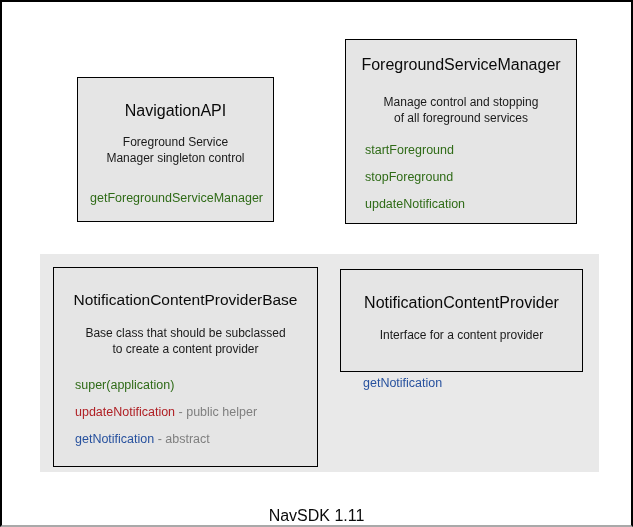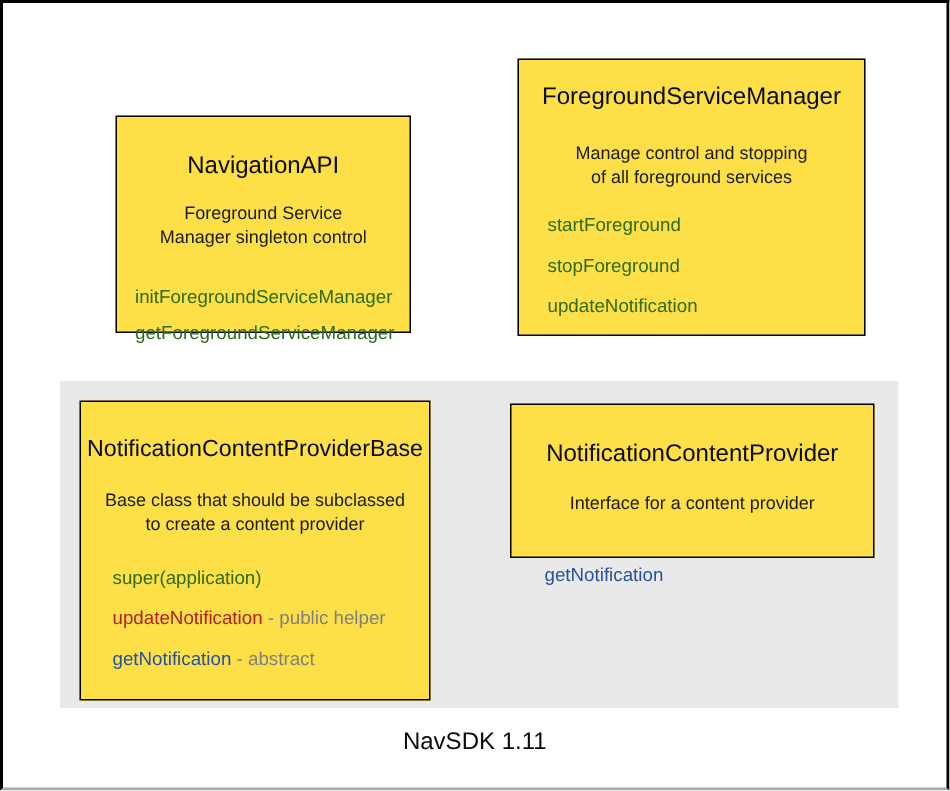--- a/index.html
+++ b/index.html
@@ -29,27 +29,27 @@
   .group-label {
     position: absolute;
     top: 446px;
     right: 61px;
     font-size: 14.5px;
     color: #1a1a1a;
     letter-spacing: 0.2px;
   }
   .class-box {
     position: absolute;
-    background: #fde047;
+    background: #e5e5e5;
     border: 1.5px solid #000;
     text-align: center;
   }
   #box-navigation-api      { left: 75px;  top: 75px;  width: 197px; height: 145px; }
   #box-fsm                 { left: 343px; top: 37px;  width: 232px; height: 185px; }
-  #box-provider-base       { left: 51px;  top: 265px; width: 234px; height: 200px; }
+  #box-provider-base       { left: 51px;  top: 265px; width: 265px; height: 200px; }
   #box-provider            { left: 338px; top: 267px; width: 243px; height: 103px; }
 
   .box-title {
     font-size: 16px;
     color: #0a0a0a;
     white-space: nowrap;
   }
   #box-navigation-api .box-title { margin-top: 24px; }
   #box-fsm .box-title            { margin-top: 16px; }
   #box-provider-base .box-title  { margin-top: 23px; font-size: 15.5px; }
@@ -75,21 +75,21 @@
     font-size: 12.5px;
     line-height: 13px;
     margin-bottom: 11px;
     white-space: nowrap;
   }
   #box-fsm .method-row           { margin-bottom: 14px; }
   #box-provider-base .method-row { margin-bottom: 14px; }
 
   .caption {
     position: absolute;
-    top: 484px;
+    top: 505px;
     left: 0;
     width: 100%;
     text-align: center;
     font-size: 16px;
     color: #0a0a0a;
   }
 </style>
 </head>
 <body>
 
@@ -97,23 +97,20 @@
 
   <div class="group-region" style="background: rgb(233, 233, 233);"></div>
 
   <div class="class-box" id="box-navigation-api">
     <div class="box-title">NavigationAPI</div>
     <div class="box-desc">
       <div>Foreground Service</div>
       <div>Manager singleton control</div>
     </div>
     <div class="method-list">
-      <div class="method-row">
-        <span style="color: rgb(47, 107, 23);">initForegroundServiceManager</span>
-      </div>
       <div class="method-row">
         <span style="color: rgb(47, 107, 23);">getForegroundServiceManager</span>
       </div>
     </div>
   </div>
 
   <div class="class-box" id="box-fsm">
     <div class="box-title">ForegroundServiceManager</div>
     <div class="box-desc">
       <div>Manage control and stopping</div>

